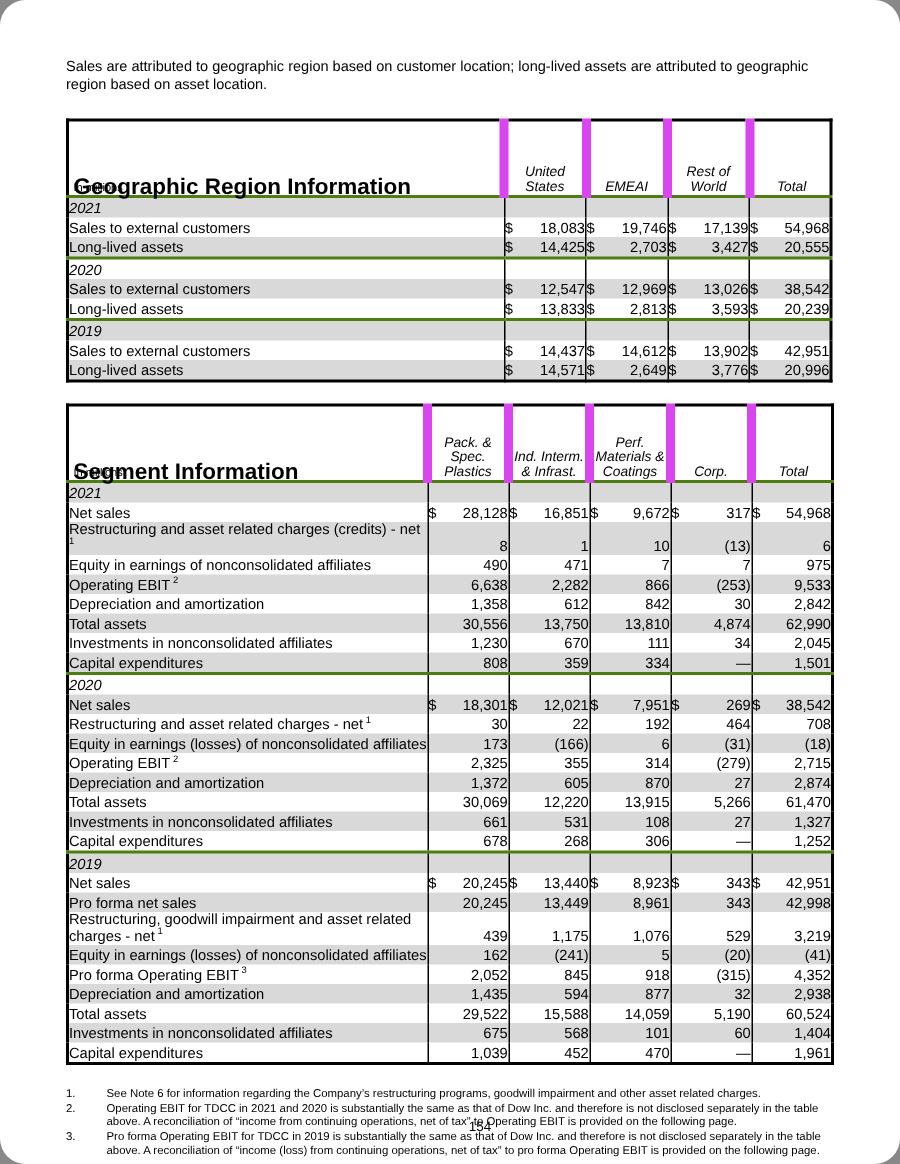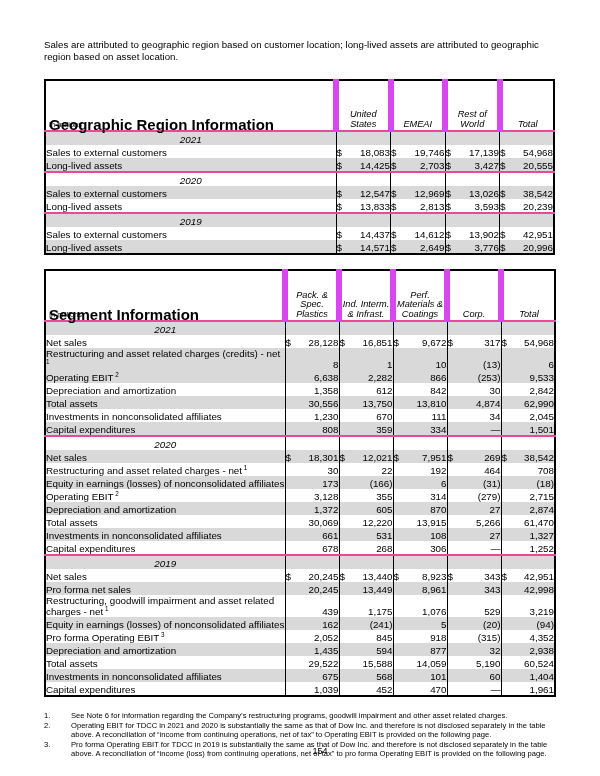--- a/index.html
+++ b/index.html
@@ -1,19 +1,19 @@
 <!DOCTYPE html>
 <html><head>
 <meta charset="utf-8">
 <style>
   html,body{margin:0;padding:0;background:#888;}
   .page{
     position:relative;width:600px;height:776px;background:#ffffff;
     font-family:"Liberation Sans","DejaVu Sans",sans-serif;color:#000;
-    margin:0 auto;overflow:hidden;
+    margin:0 auto;overflow:hidden;border-radius:17px;
   }
   .content{padding:39px 44px 0 44px;}
   .intro{
     margin:0 0 16px 0;width:517px;font-size:9.7px;line-height:12px;
   }
   .tbl-wrap{margin:0 0 14px 0;}
   table.ftable{
     border-collapse:collapse;table-layout:fixed;
     border:2px solid #000;
   }
@@ -25,21 +25,21 @@
   .units{position:absolute;left:0;bottom:1px;font-size:7.4px;font-weight:normal;line-height:8.5px;padding:0 3px;}
   .colhead{
     font-style:italic;font-weight:normal;text-align:center;
     white-space:pre-line;font-size:9.2px;line-height:9.8px;
     vertical-align:bottom;padding:1px 1px 2px 1px;
     border-left:6px solid #d946ef;
   }
   
   .ftable tbody td{height:13px;vertical-align:bottom;font-size:9.8px;line-height:11px;}
   .label-cell{text-align:left;padding:0 2px 1px 3px;}
-  .year-row td{border-top:2px solid #ec4899;text-align:center;}
+  .year-row td{border-top:2px solid #4d7c0f;}
   .year-row .label-cell{font-style:italic;}
   .num-cell{border-left:1px solid #000;text-align:right;padding:0 3px 1px 2px;}
   .dollar{float:left;}
   .stripe td{background:#d9d9d9;}
   sup{font-size:6.3px;line-height:0;vertical-align:super;}
   
   .footnotes{margin-top:4px;width:522px;}
   .fn{display:flex;font-size:7.6px;line-height:9.6px;}
   .fn-num{flex:0 0 11px;}
   .fn-text{flex:1;margin-left:16px;}
@@ -190,20 +190,28 @@
               <td class="num-cell"><span class="dollar">$</span>54,968</td>
             </tr>
             <tr class="data-row stripe">
               <td class="label-cell">Restructuring and asset related charges (credits) - net<sup> 1</sup></td>
               <td class="num-cell">8</td>
               <td class="num-cell">1</td>
               <td class="num-cell">10</td>
               <td class="num-cell">(13)</td>
               <td class="num-cell">6</td>
             </tr>
+            <tr class="data-row">
+              <td class="label-cell">Equity in earnings of nonconsolidated affiliates</td>
+              <td class="num-cell">490</td>
+              <td class="num-cell">471</td>
+              <td class="num-cell">7</td>
+              <td class="num-cell">7</td>
+              <td class="num-cell">975</td>
+            </tr>
             <tr class="data-row stripe">
               <td class="label-cell">Operating EBIT<sup> 2</sup></td>
               <td class="num-cell">6,638</td>
               <td class="num-cell">2,282</td>
               <td class="num-cell">866</td>
               <td class="num-cell">(253)</td>
               <td class="num-cell">9,533</td>
             </tr>
             <tr class="data-row">
               <td class="label-cell">Depreciation and amortization</td>
@@ -264,21 +272,21 @@
             <tr class="data-row stripe">
               <td class="label-cell">Equity in earnings (losses) of nonconsolidated affiliates</td>
               <td class="num-cell">173</td>
               <td class="num-cell">(166)</td>
               <td class="num-cell">6</td>
               <td class="num-cell">(31)</td>
               <td class="num-cell">(18)</td>
             </tr>
             <tr class="data-row">
               <td class="label-cell">Operating EBIT<sup> 2</sup></td>
-              <td class="num-cell">3,128</td>
+              <td class="num-cell">2,325</td>
               <td class="num-cell">355</td>
               <td class="num-cell">314</td>
               <td class="num-cell">(279)</td>
               <td class="num-cell">2,715</td>
             </tr>
             <tr class="data-row stripe">
               <td class="label-cell">Depreciation and amortization</td>
               <td class="num-cell">1,372</td>
               <td class="num-cell">605</td>
               <td class="num-cell">870</td>
@@ -340,21 +348,21 @@
               <td class="num-cell">1,076</td>
               <td class="num-cell">529</td>
               <td class="num-cell">3,219</td>
             </tr>
             <tr class="data-row stripe">
               <td class="label-cell">Equity in earnings (losses) of nonconsolidated affiliates</td>
               <td class="num-cell">162</td>
               <td class="num-cell">(241)</td>
               <td class="num-cell">5</td>
               <td class="num-cell">(20)</td>
-              <td class="num-cell">(94)</td>
+              <td class="num-cell">(41)</td>
             </tr>
             <tr class="data-row">
               <td class="label-cell">Pro forma Operating EBIT<sup> 3</sup></td>
               <td class="num-cell">2,052</td>
               <td class="num-cell">845</td>
               <td class="num-cell">918</td>
               <td class="num-cell">(315)</td>
               <td class="num-cell">4,352</td>
             </tr>
             <tr class="data-row stripe">

